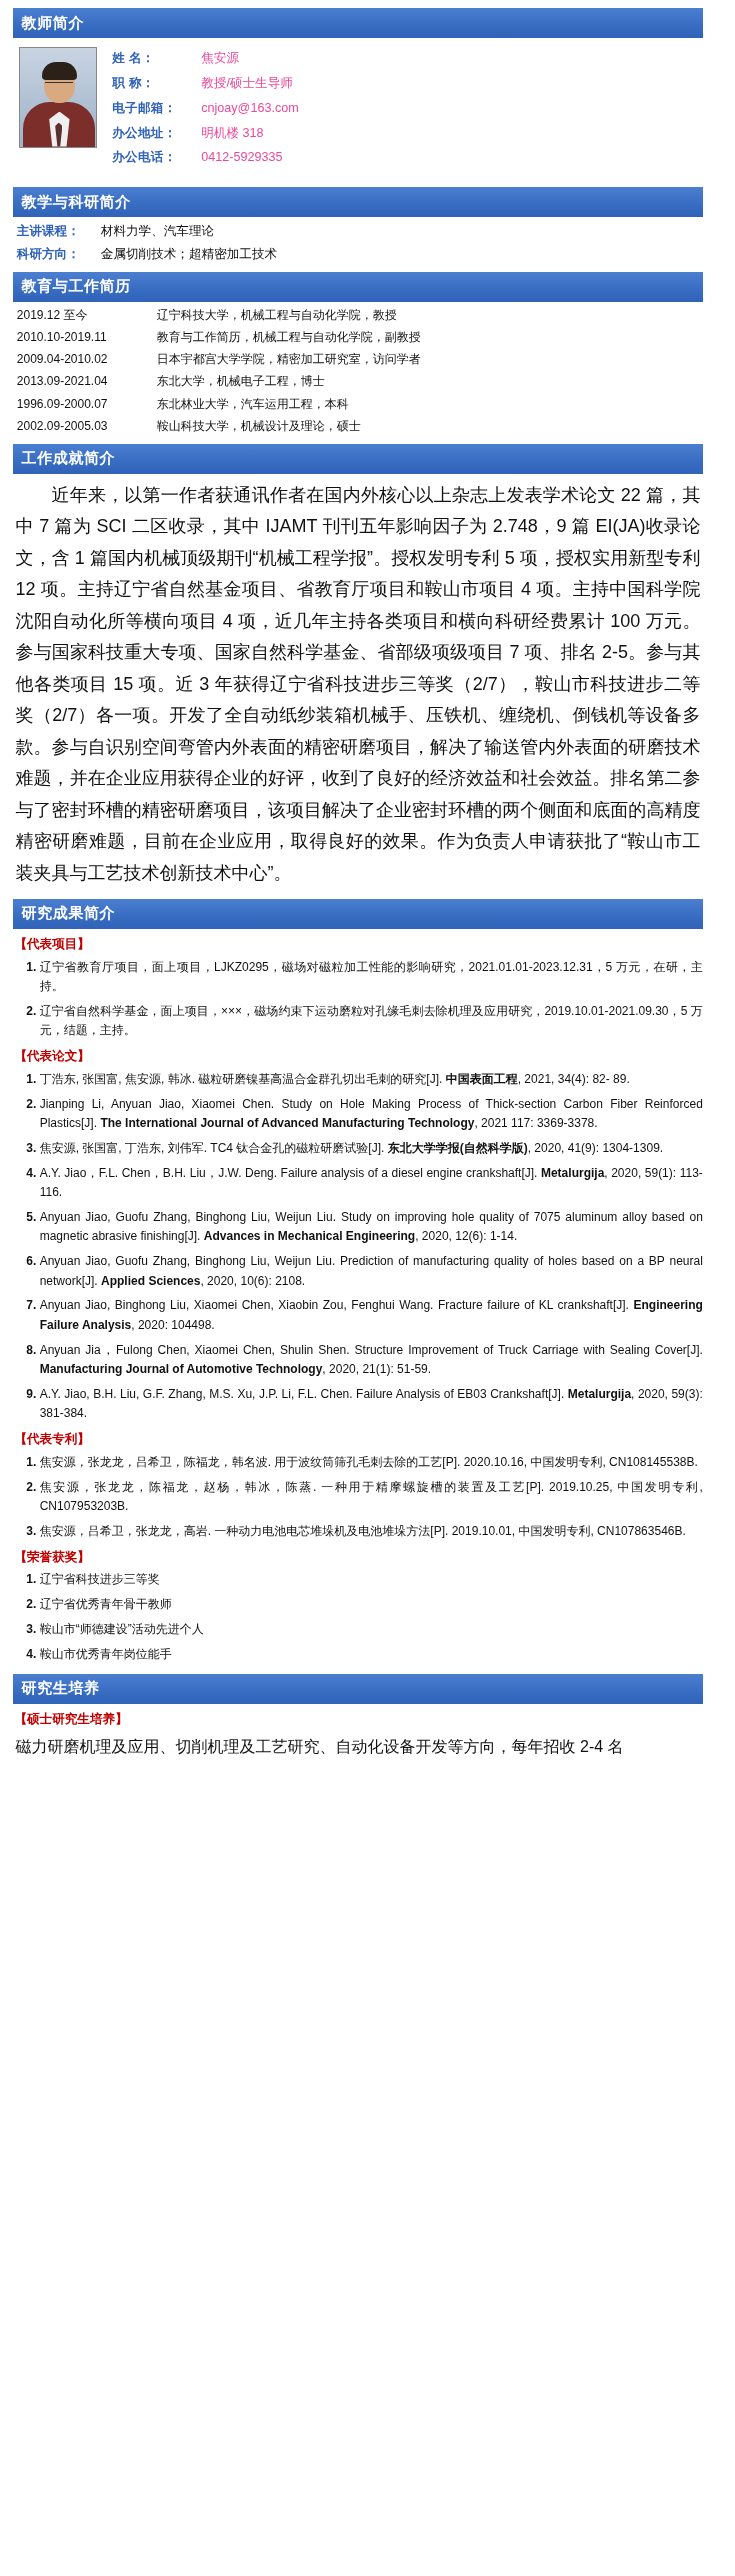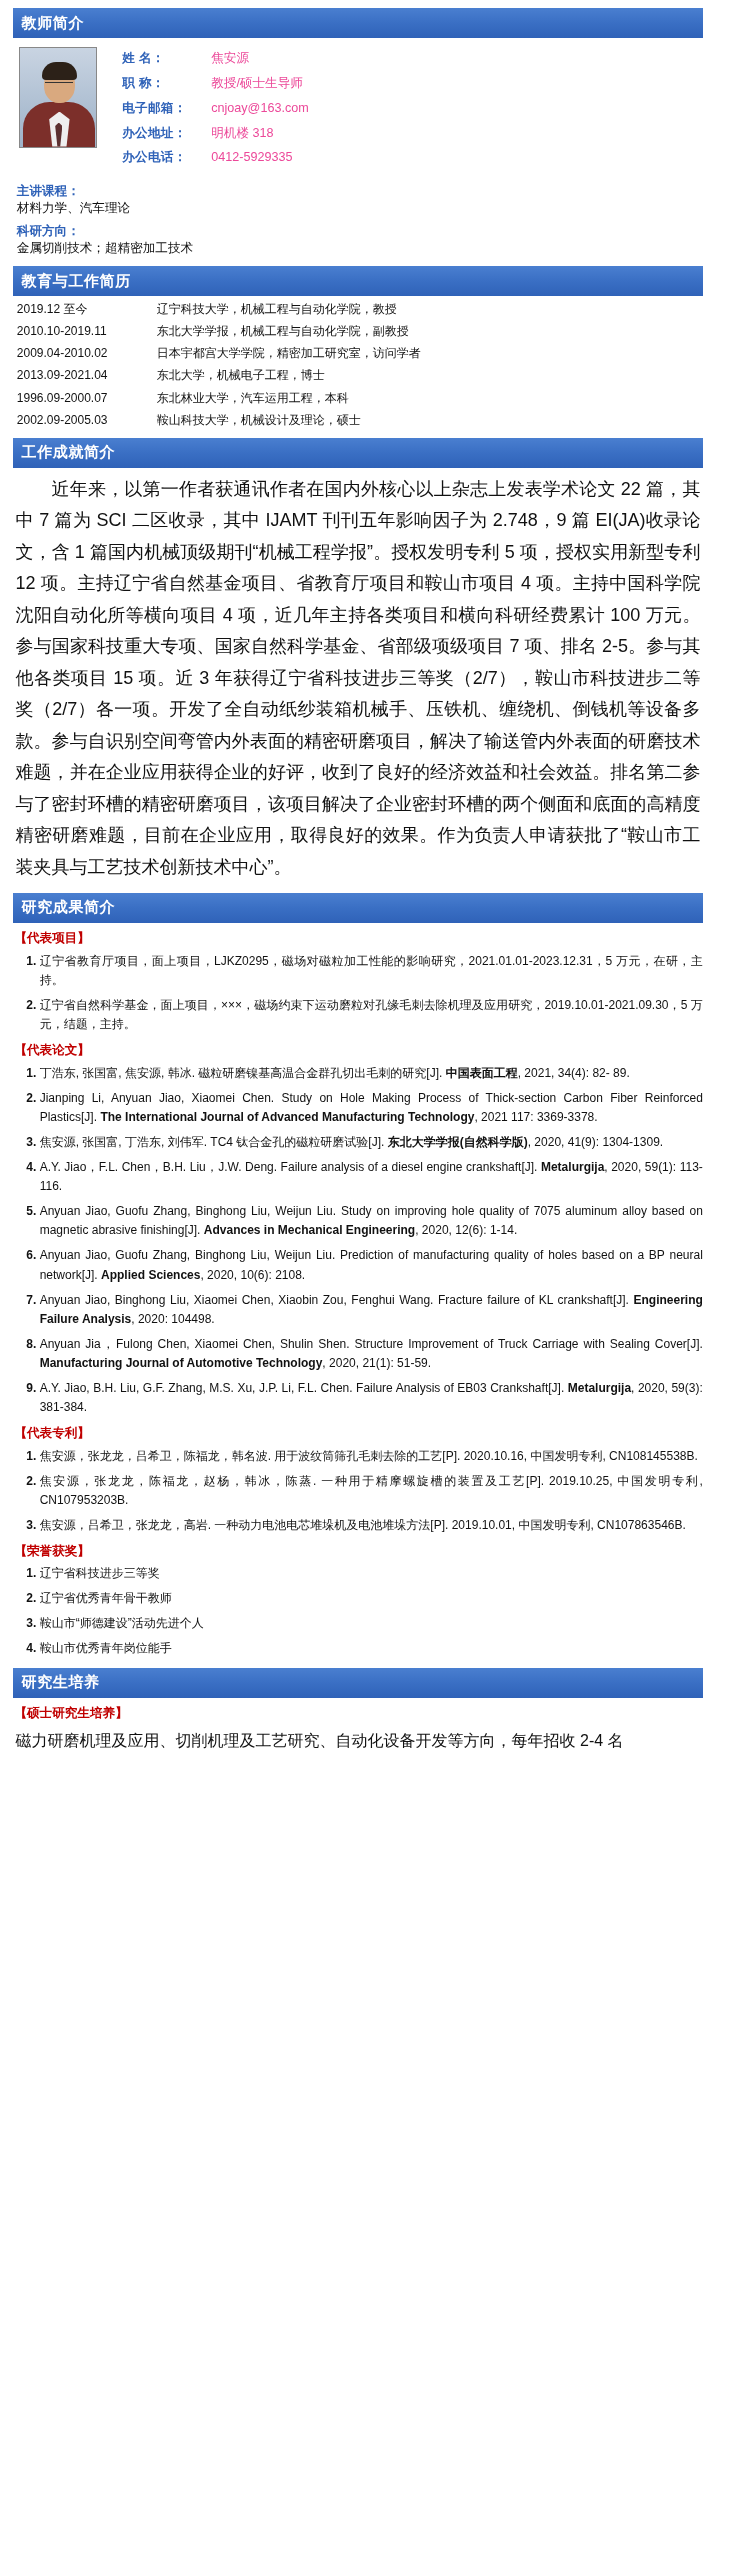--- a/index.html
+++ b/index.html
@@ -24,21 +24,21 @@
     font-weight: bold;
     padding: 5.4px 8.4px;
     margin: 9.6px 0 6px 0;
     letter-spacing: 0.6px;
   }
   .bar:first-child { margin-top: 0; }
 
   
   .profile {
     display: flex;
-    gap: 25px;
+    gap: 15px;
     align-items: flex-start;
     padding: 2.4px 0 3.6px 6px;
   }
   .photo {
     width: 78px;
     height: 101px;
     border: 0.6px solid #888;
     background: linear-gradient(#b8c6d8, #8fa3bb);
     position: relative;
     overflow: hidden;
@@ -104,21 +104,20 @@
     letter-spacing: 0.3px;
   }
   .field-value { color: #ec4899; }
 
   
   .lv {
     display: flex;
     align-items: baseline;
     font-size: 12.6px;
     margin: 5.4px 0 5.4px 3.6px;
-    flex-direction: column;
   }
   .lv .k {
     color: #2f62b8;
     font-weight: bold;
     width: 84px;
     flex: none;
   }
   .lv .v { color: #111; }
 
   
@@ -210,40 +209,41 @@
         <span class="field-label">办公地址：</span>
         <span class="field-value">明机楼 318</span>
       </div>
       <div class="field-row">
         <span class="field-label">办公电话：</span>
         <span class="field-value">0412-5929335</span>
       </div>
     </div>
   </div>
 
+  <div class="bar">教学与科研简介</div>
   <div>
     <div class="lv">
       <span class="k">主讲课程：</span>
       <span class="v">材料力学、汽车理论</span>
     </div>
     <div class="lv">
       <span class="k">科研方向：</span>
       <span class="v">金属切削技术；超精密加工技术</span>
     </div>
   </div>
 
   <div class="bar">教育与工作简历</div>
   <div class="resume">
     <div class="res-row">
       <span class="res-date">2019.12 至今</span>
       <span class="res-desc">辽宁科技大学，机械工程与自动化学院，教授</span>
     </div>
     <div class="res-row">
       <span class="res-date">2010.10-2019.11</span>
-      <span class="res-desc">东北大学学报，机械工程与自动化学院，副教授</span>
+      <span class="res-desc">教育与工作简历，机械工程与自动化学院，副教授</span>
     </div>
     <div class="res-row">
       <span class="res-date">2009.04-2010.02</span>
       <span class="res-desc">日本宇都宫大学学院，精密加工研究室，访问学者</span>
     </div>
     <div class="res-row">
       <span class="res-date">2013.09-2021.04</span>
       <span class="res-desc">东北大学，机械电子工程，博士</span>
     </div>
     <div class="res-row">

